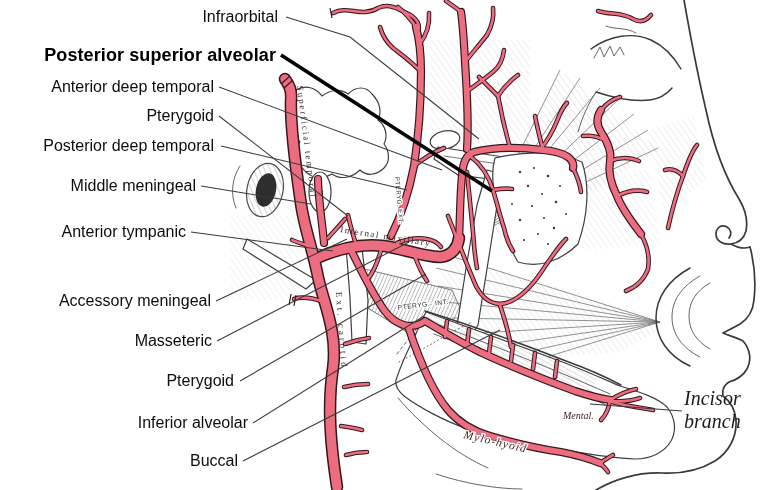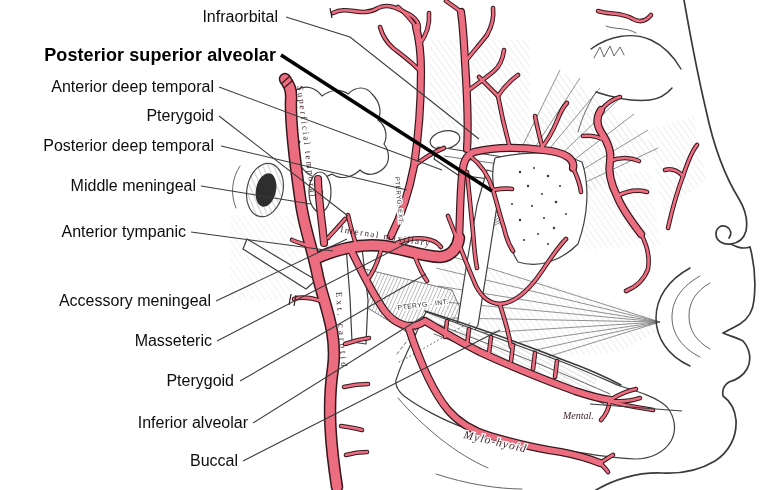--- a/index.html
+++ b/index.html
@@ -254,14 +254,18 @@
 <div class="lab" style="left:-66px;top:116px">Pterygoid</div>
 <div class="lab" style="left:-66px;top:146px">Posterior deep temporal</div>
 <div class="lab" style="left:-84px;top:186px">Middle meningeal</div>
 <div class="lab" style="left:-94px;top:232px">Anterior tympanic</div>
 <div class="lab" style="left:-69px;top:301px">Accessory meningeal</div>
 <div class="lab" style="left:-68px;top:341px">Masseteric</div>
 <div class="lab" style="left:-46px;top:381px">Pterygoid</div>
 <div class="lab" style="left:-32px;top:423px">Inferior alveolar</div>
 <div class="lab" style="left:-42px;top:461px">Buccal</div>
 
-
+<div class="inc">
+  <div>Incisor</div>
+  <div>branch</div>
 </div>
 
+</div>
+
 </body></html>

